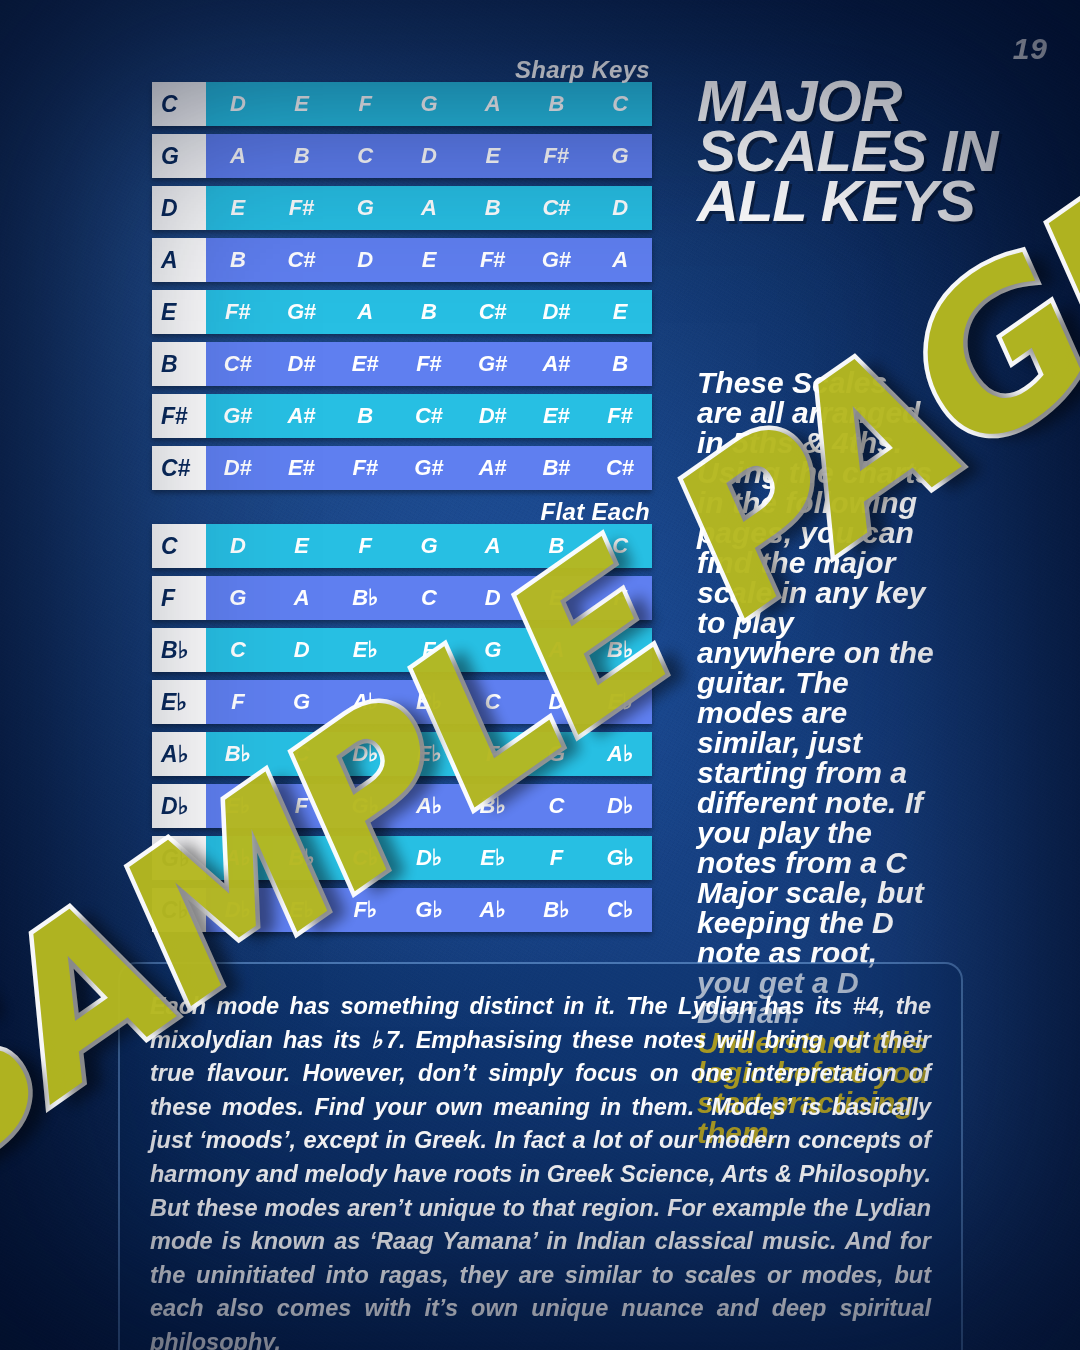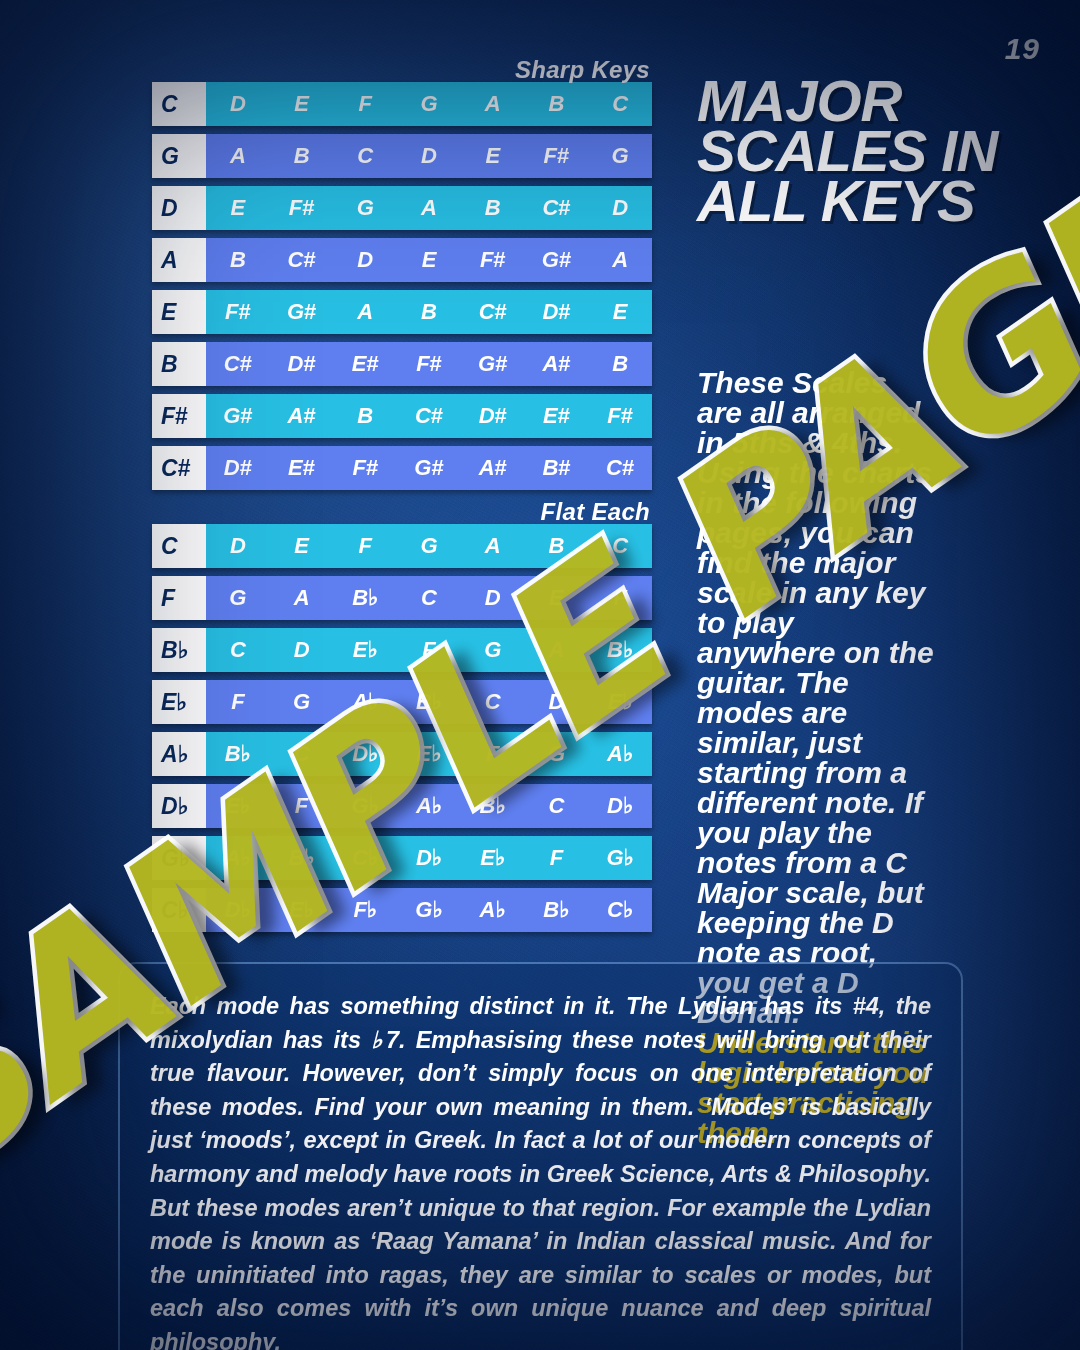--- a/index.html
+++ b/index.html
@@ -31,21 +31,21 @@
     position: absolute;
     inset: 0;
     pointer-events: none;
     box-shadow: inset 0 0 220px 60px rgba(0,10,35,0.75);
   }
 
   
   .page-number {
     position: absolute;
     top: 32px;
-    right: 40px;
+    right: 32px;
     color: #ffffff;
     font-size: 30px;
     font-weight: bold;
     font-style: italic;
     letter-spacing: 1px;
     margin-left: 20px;
   }
 
   
   .table-wrap { position: absolute; }

